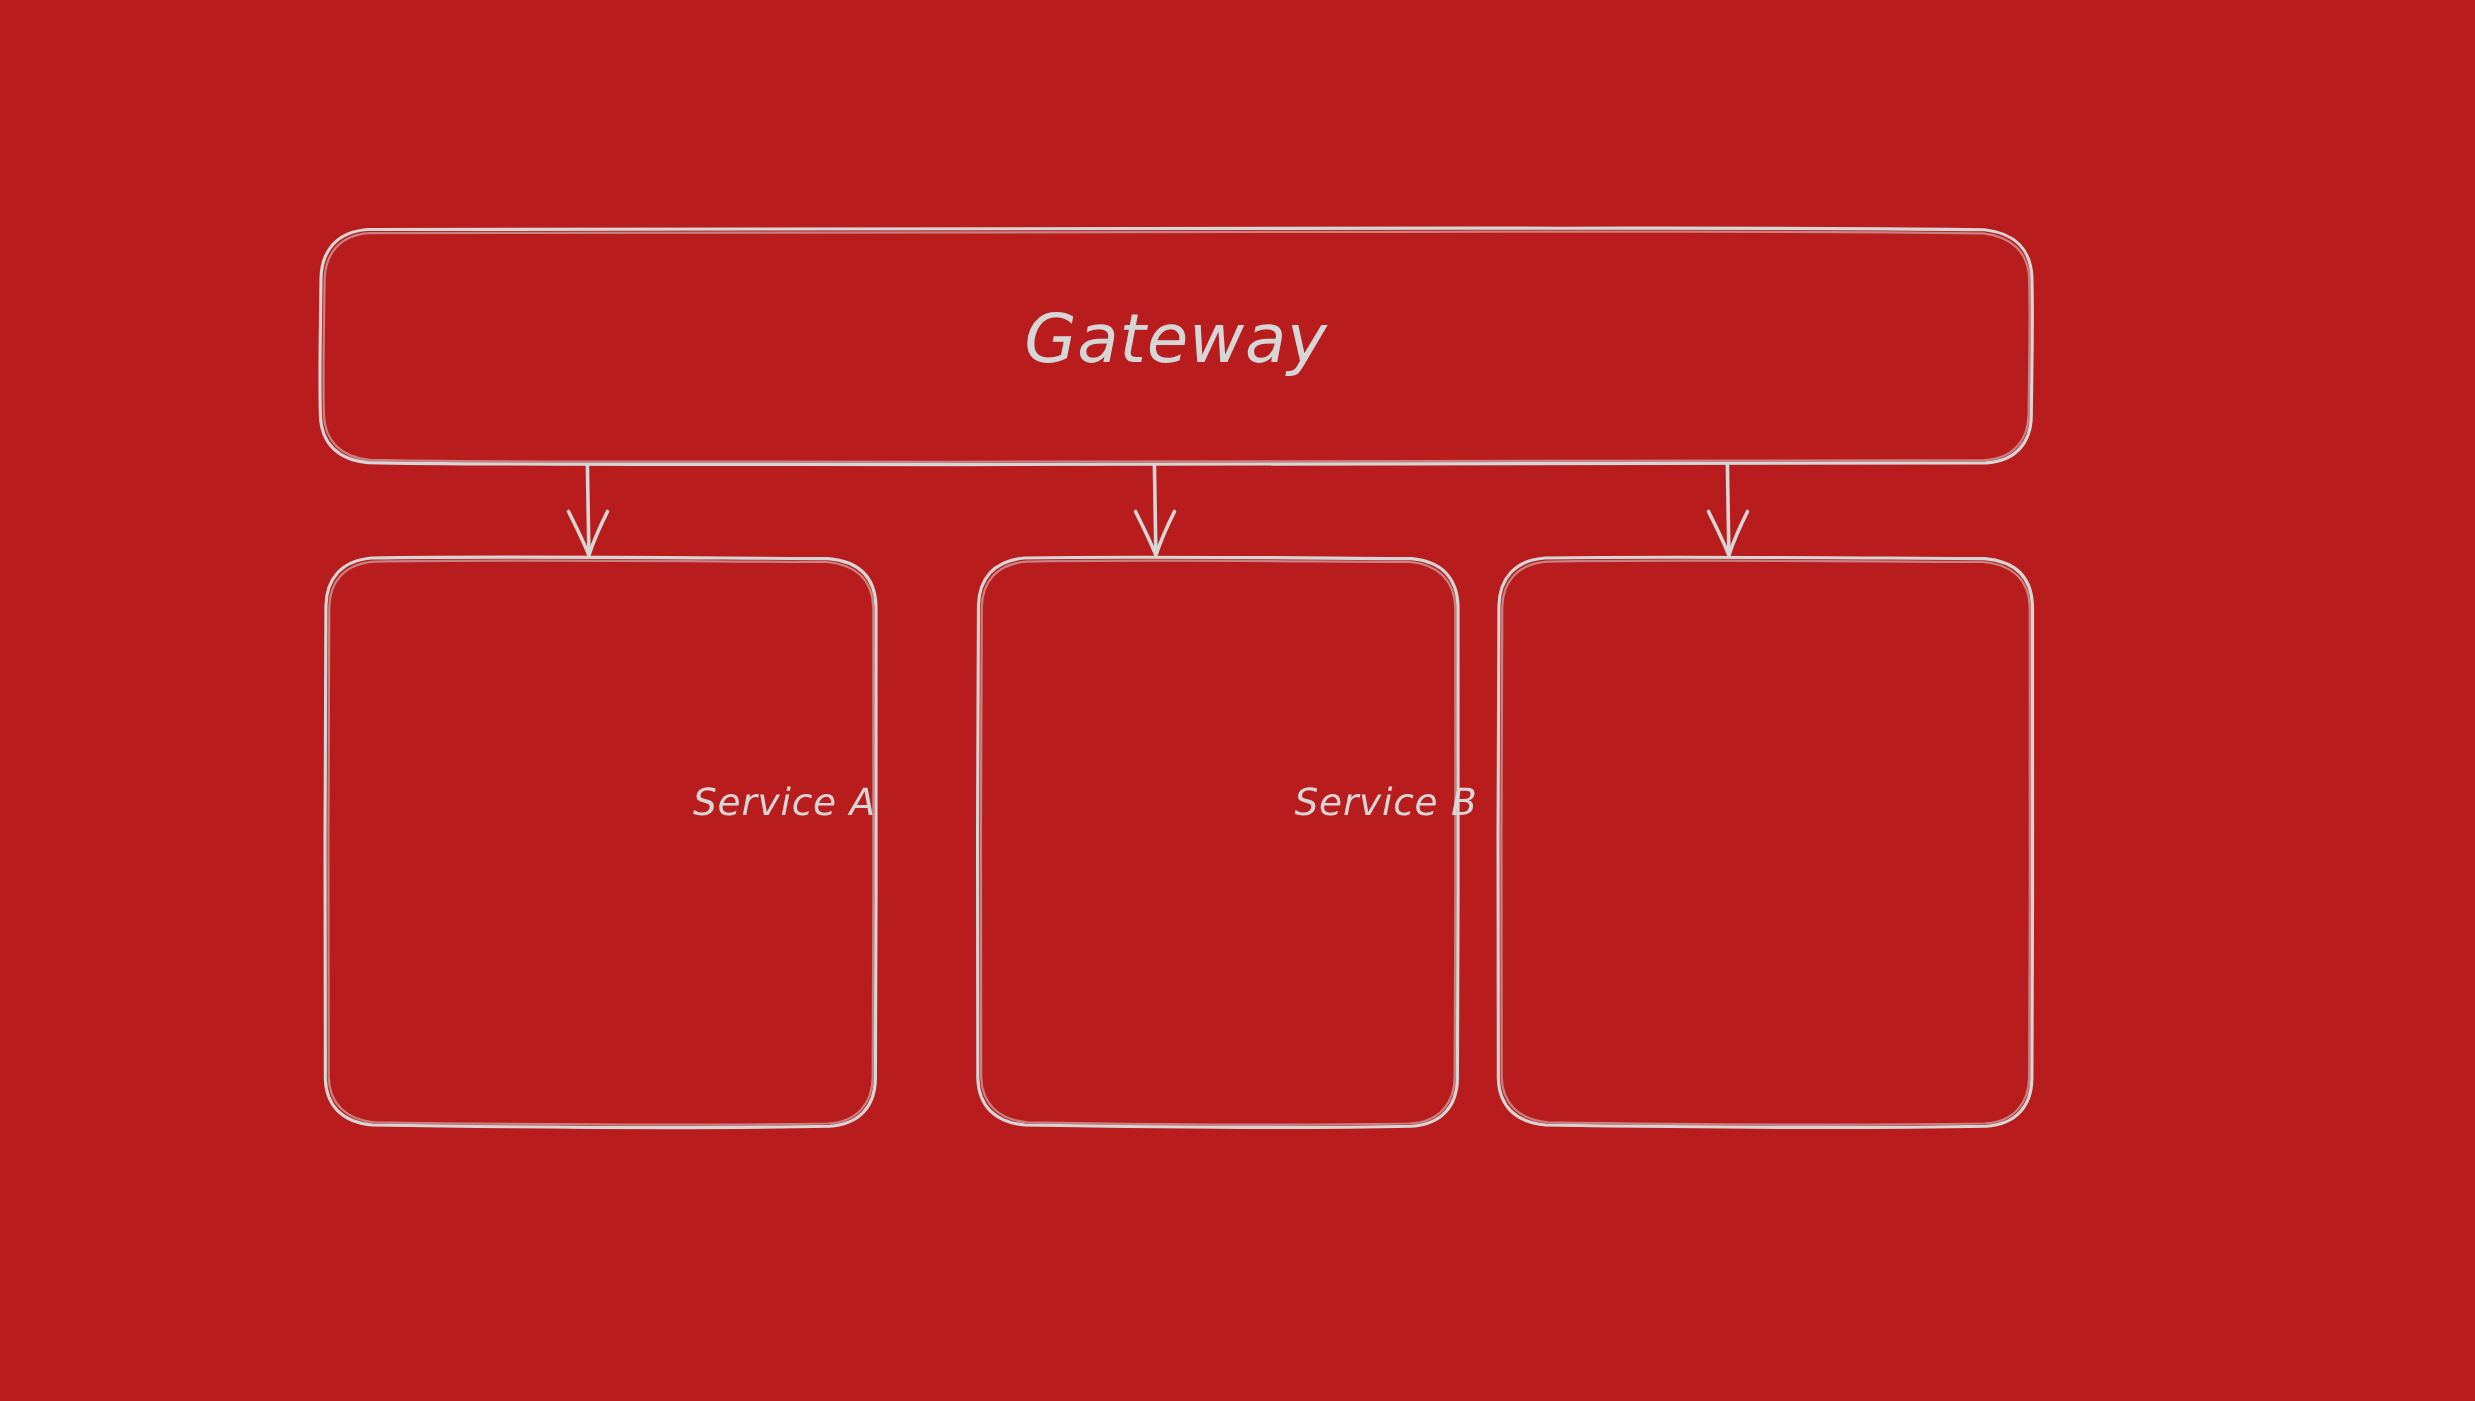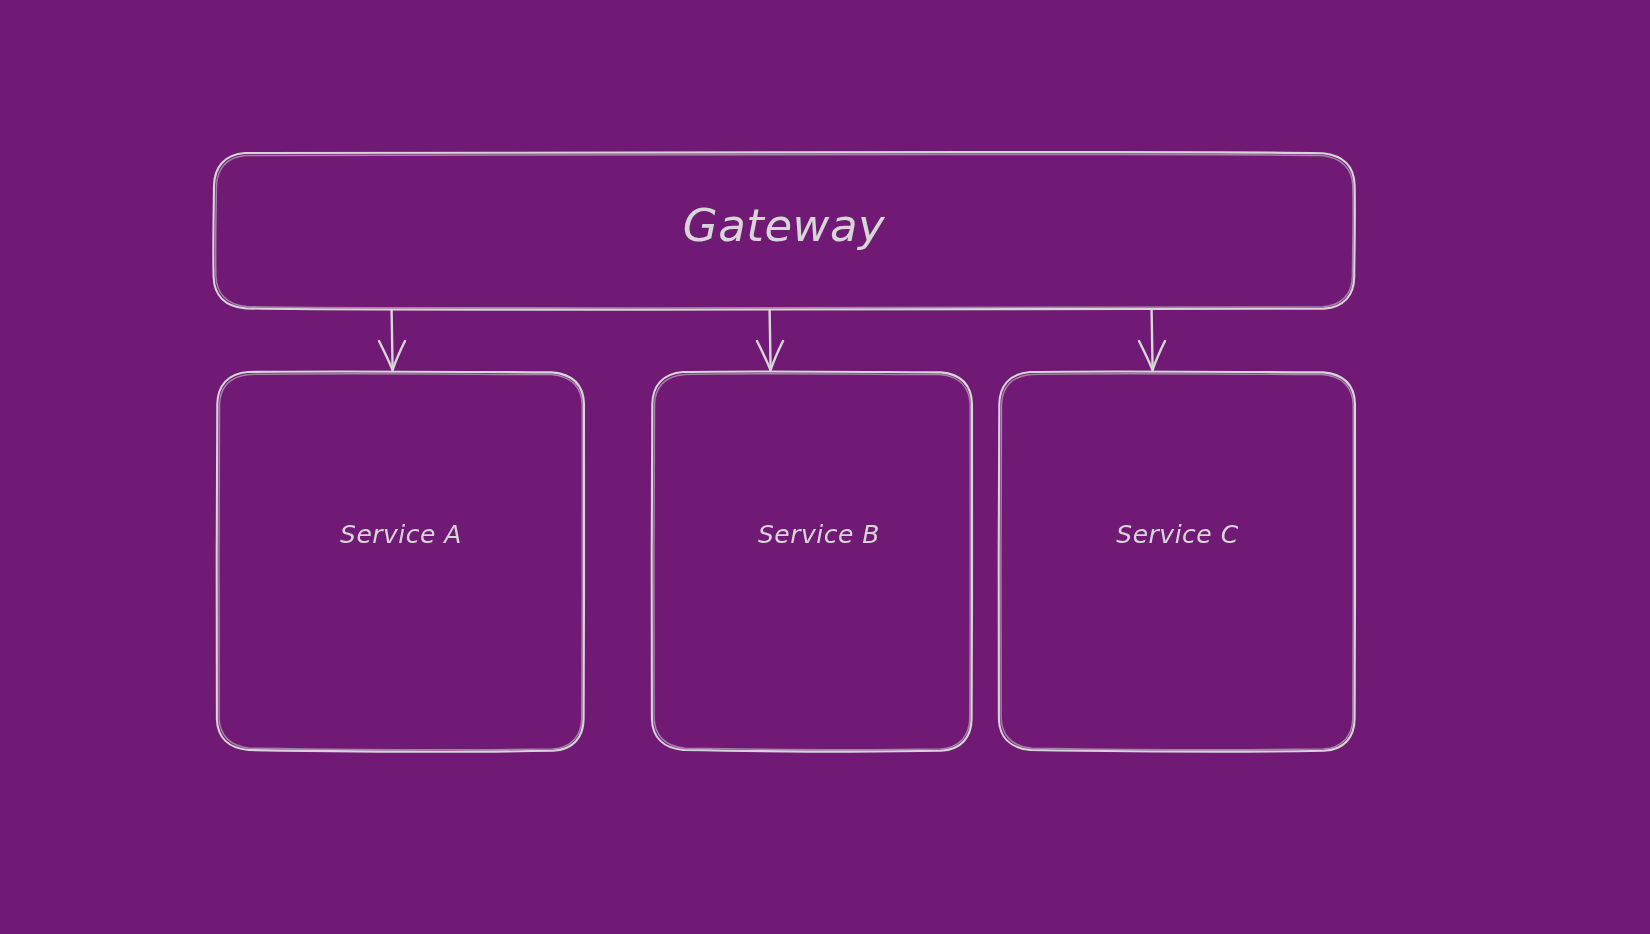--- a/index.html
+++ b/index.html
@@ -11,21 +11,21 @@
   body {
     width: 1650px;
     height: 934px;
     overflow: hidden;
     font-family: "DejaVu Sans", sans-serif;
   }
   #canvas {
     position: relative;
     width: 1650px;
     height: 934px;
-    background: #701a75;
+    background: #b91c1c;
   }
   #sketch-layer {
     position: absolute;
     top: 0;
     left: 0;
     width: 1650px;
     height: 934px;
   }
   .node-label {
     position: absolute;
@@ -42,20 +42,21 @@
     font-size: 45px;
     line-height: 56px;
     left: 213px;
     top: 198px;
     width: 1142px;
   }
   .label-service {
     font-size: 25px;
     line-height: 31px;
     top: 519px;
+    text-align: right;
   }
   .label-service-a { left: 218px; width: 366px; }
   .label-service-b { left: 653px; width: 332px; }
   .label-service-c { left: 1000px; width: 355px; }
 </style>
 </head>
 <body>
 
 <div id="canvas">
 
@@ -173,15 +174,14 @@
 
     </g>
   </svg>
 
   <div class="node-label label-gateway">Gateway</div>
 
   <div class="node-label label-service label-service-a">Service A</div>
 
   <div class="node-label label-service label-service-b">Service B</div>
 
-  <div class="node-label label-service label-service-c">Service C</div>
 
 </div>
 
 </body></html>

